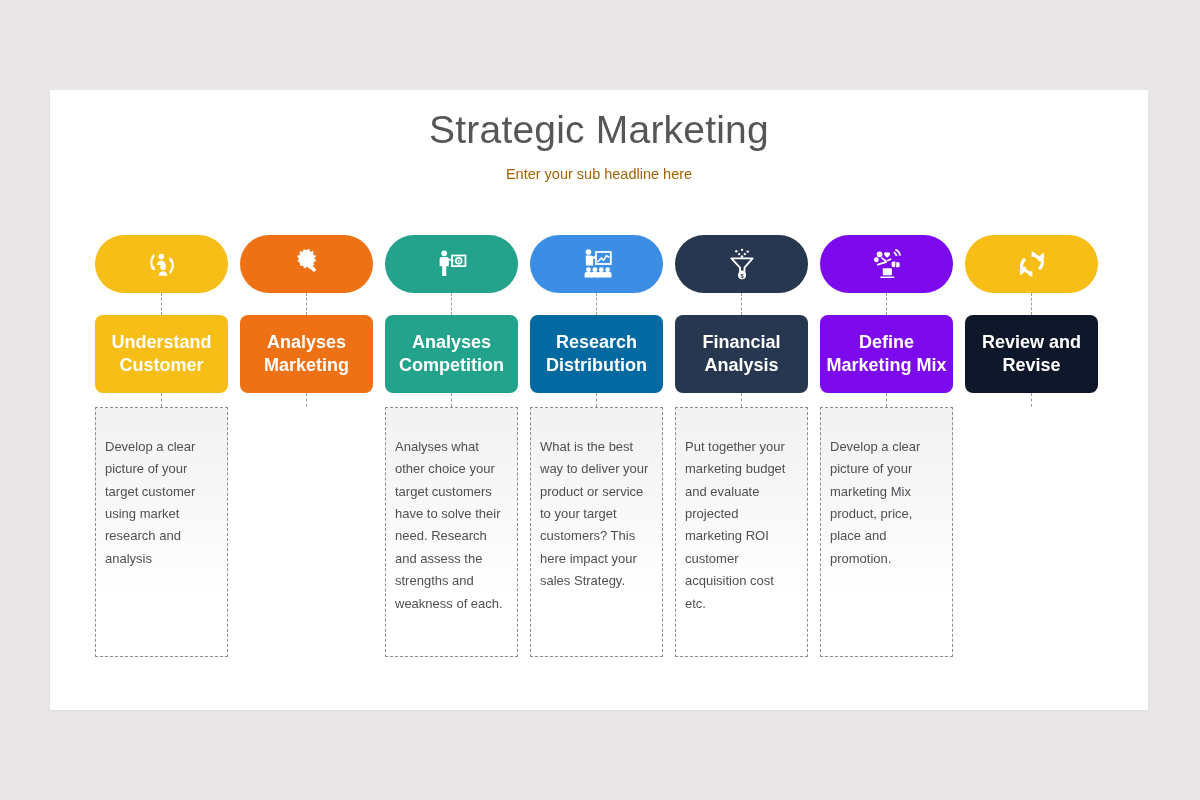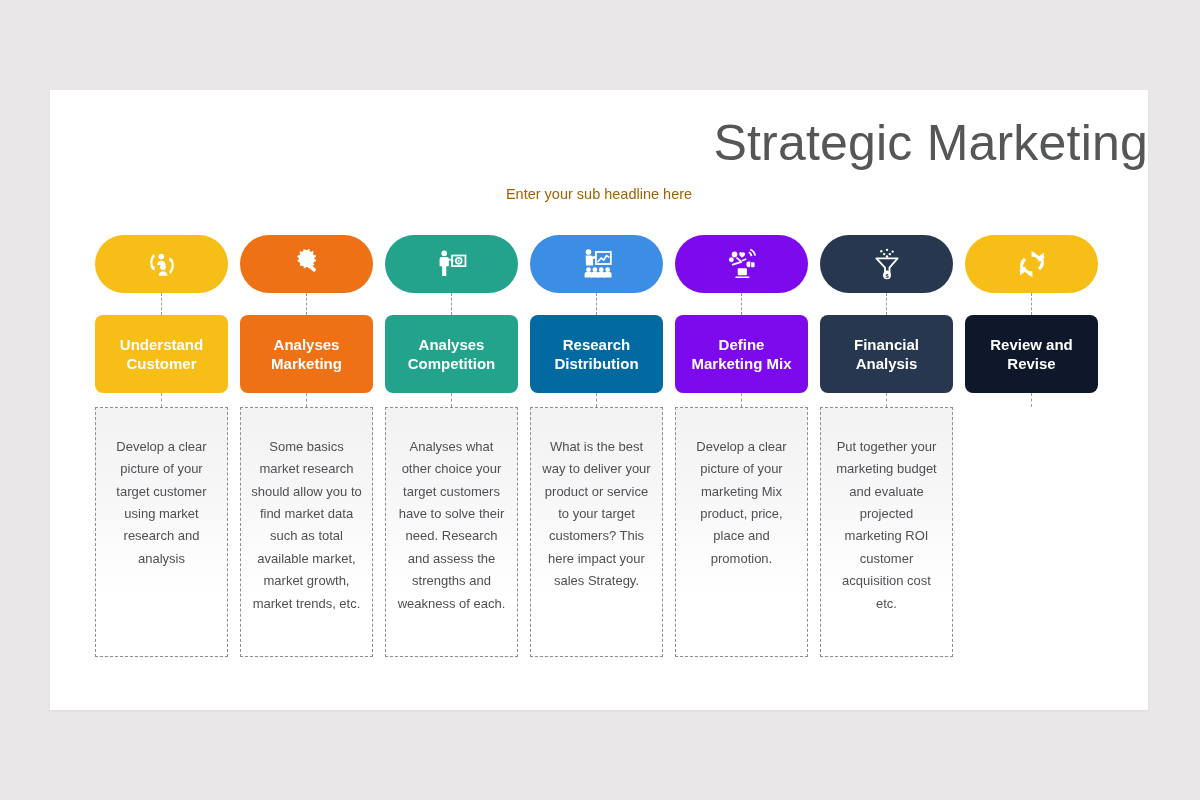--- a/index.html
+++ b/index.html
@@ -10,26 +10,26 @@
     overflow: hidden;
   }
   #slide {
     position: absolute;
     left: 50px; top: 90px;
     width: 1098px; height: 620px;
     background: #ffffff;
     box-shadow: 0 1px 3px rgba(0,0,0,0.06);
   }
   #title {
-    text-align: right;
-    font-size: 50px;
+    text-align: center;
+    font-size: 39px;
     color: #555658;
     font-weight: 400;
     letter-spacing: .2px;
-    margin-top: 24px;
+    margin-top: 18px;
   }
   #subtitle {
     text-align: center;
     font-size: 14.5px;
     color: #a16207;
     margin-top: 14px;
   }
   #cols {
     position: absolute;
     left: 45px; top: 145px;
@@ -50,40 +50,39 @@
     width: 1px; height: 22px;
     border-left: 1px dashed #9a9a9a;
   }
 
   .label {
     width: 133px; height: 78px;
     border-radius: 8px;
     display: flex; align-items: center; justify-content: center;
     text-align: center;
     color: #ffffff;
-    font-size: 15px;
+    font-size: 18px;
     font-weight: bold;
     line-height: 1.28;
     padding: 0 6px;
     white-space: pre-line;
   }
 
   .connector2 {
     width: 1px; height: 14px;
     border-left: 1px dashed #9a9a9a;
   }
 
   .desc {
     width: 133px; height: 250px;
     border: 1px dashed #8e8e8e;
     background: linear-gradient(to bottom, #f2f2f3 0%, #f7f7f8 35%, #ffffff 75%);
     font-size: 13px;
     color: #4e5053;
     line-height: 1.72;
-    text-align: center;
     padding: 28px 9px 10px;
   }
 </style>
 </head>
 <body>
 
 <div id="slide">
   <div id="title">Strategic Marketing</div>
   <div id="subtitle">Enter your sub headline here</div>
   <div id="cols">
@@ -116,21 +115,20 @@
       <circle cx="22.5" cy="17.5" r="9" fill="none" stroke="#fff" stroke-width="2.6"></circle>
       <circle cx="22.5" cy="17.5" r="5.5" fill="none" stroke="#fff" stroke-width="2"></circle>
       <rect x="28" y="23.5" width="13" height="5" rx="2.5" transform="rotate(42 28 23.5)"></rect>
     </svg>
           </span>
         </div>
         <div class="connector"></div>
         <div class="label" style="background: rgb(238, 113, 22);">Analyses
 Marketing</div>
         <div class="connector2"></div>
-        <div class="desc">Some basics market research should allow you to find market data such as total available market, market growth, market trends, etc.</div>
       </div>
       <div class="col">
         <div class="pill" style="background: rgb(35, 163, 139);">
           <span>
             <svg width="34" height="34" viewBox="0 0 48 48" fill="#fff">
       <circle cx="13" cy="9" r="4"></circle>
       <path d="M9.5 14h7a3 3 0 0 1 3 3v10h-3.6v14h-5.8V27H6.5V17a3 3 0 0 1 3-3z"></path>
       <path d="M16.5 16.5h5.5v2.5h-5.5z"></path>
       <rect x="24" y="12" width="19" height="15" fill="none" stroke="#fff" stroke-width="2.5"></rect>
       <circle cx="33.5" cy="19.5" r="4.2" fill="none" stroke="#fff" stroke-width="2.4"></circle>
@@ -165,20 +163,43 @@
     </svg>
           </span>
         </div>
         <div class="connector"></div>
         <div class="label" style="background: #0369a1;">Research
 Distribution</div>
         <div class="connector2"></div>
         <div class="desc">What is the best way to deliver your product or service to your target customers? This here impact your sales Strategy.</div>
       </div>
       <div class="col">
+        <div class="pill" style="background: rgb(39, 55, 79);">
+          <span>
+            <svg width="34" height="34" viewBox="0 0 48 48" fill="#fff">
+      <circle cx="16" cy="6" r="1.7"></circle>
+              <circle cx="24" cy="4" r="1.7"></circle>
+      <circle cx="32" cy="6.5" r="1.7"></circle>
+              <circle cx="20" cy="10" r="1.7"></circle>
+      <circle cx="28" cy="10" r="1.7"></circle>
+              <circle cx="24" cy="13.5" r="1.7"></circle>
+      <path d="M9 16h30l-11.5 13v8.5a2 2 0 0 1-1 1.7l-3.5 2a1.2 1.2 0 0 1-1.8-1V29z" fill="none" stroke="#fff" stroke-width="2.6" stroke-linejoin="round"></path>
+      <circle cx="24" cy="40" r="5.6"></circle>
+      <text x="24" y="43.4" font-size="8.2" font-family="Liberation Sans, sans-serif" font-weight="bold" text-anchor="middle" fill="#27374F">$</text>
+      <path d="M21.2 35.3l1.1-2.1h3.4l1.1 2.1z"></path>
+    </svg>
+          </span>
+        </div>
+        <div class="connector"></div>
+        <div class="label" style="background: rgb(39, 55, 79);">Financial
+Analysis</div>
+        <div class="connector2"></div>
+        <div class="desc">Put together your marketing budget and evaluate projected marketing ROI customer acquisition cost etc.</div>
+      </div>
+      <div class="col">
         <div class="pill" style="background: rgb(125, 10, 236);">
           <span>
             <svg width="34" height="34" viewBox="0 0 48 48" fill="#fff">
       <circle cx="13.5" cy="10.5" r="4"></circle>
       <path d="M23.5 8.5c1.6-2.4 5.4-1 5 1.9-.3 2-2.8 3.6-4.7 4.6-1.7-1.3-3.9-3.3-3.8-5.3.1-2.9 3.9-3.6 3.5-1.2z"></path>
       <path d="M34 6.5c2.6 1 4.3 3.4 4.6 6.1l-2.4.3a5.7 5.7 0 0 0-3.2-4.3z"></path>
       <path d="M36 2.5c4.3 1.3 7.3 5.1 7.7 9.6l-2.5.2a9.1 9.1 0 0 0-5.9-7.5z"></path>
       <circle cx="9" cy="18" r="3.4"></circle>
       <path d="M33 20.5h2.8v5.5c0 1.4-1.2 2.5-2.6 2.5h-.2a2.6 2.6 0 0 1-2.6-2.5v-3c0-1.4 1.2-2.5 2.6-2.5z"></path>
       <path d="M37 21.5h3a1.8 1.8 0 0 1 1.8 1.8v3.4a1.8 1.8 0 0 1-1.8 1.8h-3z"></path>
@@ -188,43 +209,20 @@
     </svg>
           </span>
         </div>
         <div class="connector"></div>
         <div class="label" style="background: rgb(125, 10, 236);">Define
 Marketing Mix</div>
         <div class="connector2"></div>
         <div class="desc">Develop a clear picture of your marketing Mix product, price, place and promotion.</div>
       </div>
       <div class="col">
-        <div class="pill" style="background: rgb(39, 55, 79);">
-          <span>
-            <svg width="34" height="34" viewBox="0 0 48 48" fill="#fff">
-      <circle cx="16" cy="6" r="1.7"></circle>
-              <circle cx="24" cy="4" r="1.7"></circle>
-      <circle cx="32" cy="6.5" r="1.7"></circle>
-              <circle cx="20" cy="10" r="1.7"></circle>
-      <circle cx="28" cy="10" r="1.7"></circle>
-              <circle cx="24" cy="13.5" r="1.7"></circle>
-      <path d="M9 16h30l-11.5 13v8.5a2 2 0 0 1-1 1.7l-3.5 2a1.2 1.2 0 0 1-1.8-1V29z" fill="none" stroke="#fff" stroke-width="2.6" stroke-linejoin="round"></path>
-      <circle cx="24" cy="40" r="5.6"></circle>
-      <text x="24" y="43.4" font-size="8.2" font-family="Liberation Sans, sans-serif" font-weight="bold" text-anchor="middle" fill="#27374F">$</text>
-      <path d="M21.2 35.3l1.1-2.1h3.4l1.1 2.1z"></path>
-    </svg>
-          </span>
-        </div>
-        <div class="connector"></div>
-        <div class="label" style="background: rgb(39, 55, 79);">Financial
-Analysis</div>
-        <div class="connector2"></div>
-        <div class="desc">Put together your marketing budget and evaluate projected marketing ROI customer acquisition cost etc.</div>
-      </div>
-      <div class="col">
         <div class="pill" style="background: rgb(247, 190, 24);">
           <span>
             <svg width="36" height="36" viewBox="0 0 48 48" fill="#fff">
       <path d="M24 10a14 14 0 0 1 13.2 9.4l-4 1.4A9.8 9.8 0 0 0 24 14.2z"></path>
       <path d="M24 38a14 14 0 0 1-13.2-9.4l4-1.4A9.8 9.8 0 0 0 24 33.8z"></path>
       <path d="M37 12.5a14 14 0 0 1-2.4 19.8l-2.6-3.3a9.8 9.8 0 0 0 1.7-13.9z"></path>
       <path d="M11 35.5a14 14 0 0 1 2.4-19.8l2.6 3.3a9.8 9.8 0 0 0-1.7 13.9z"></path>
       <path d="M23.5 6.5 30 10.5l-6.5 4z"></path>
       <path d="M24.5 41.5 18 37.5l6.5-4z"></path>
       <path d="M39.5 9 40.5 16.8 33.2 14z"></path>

